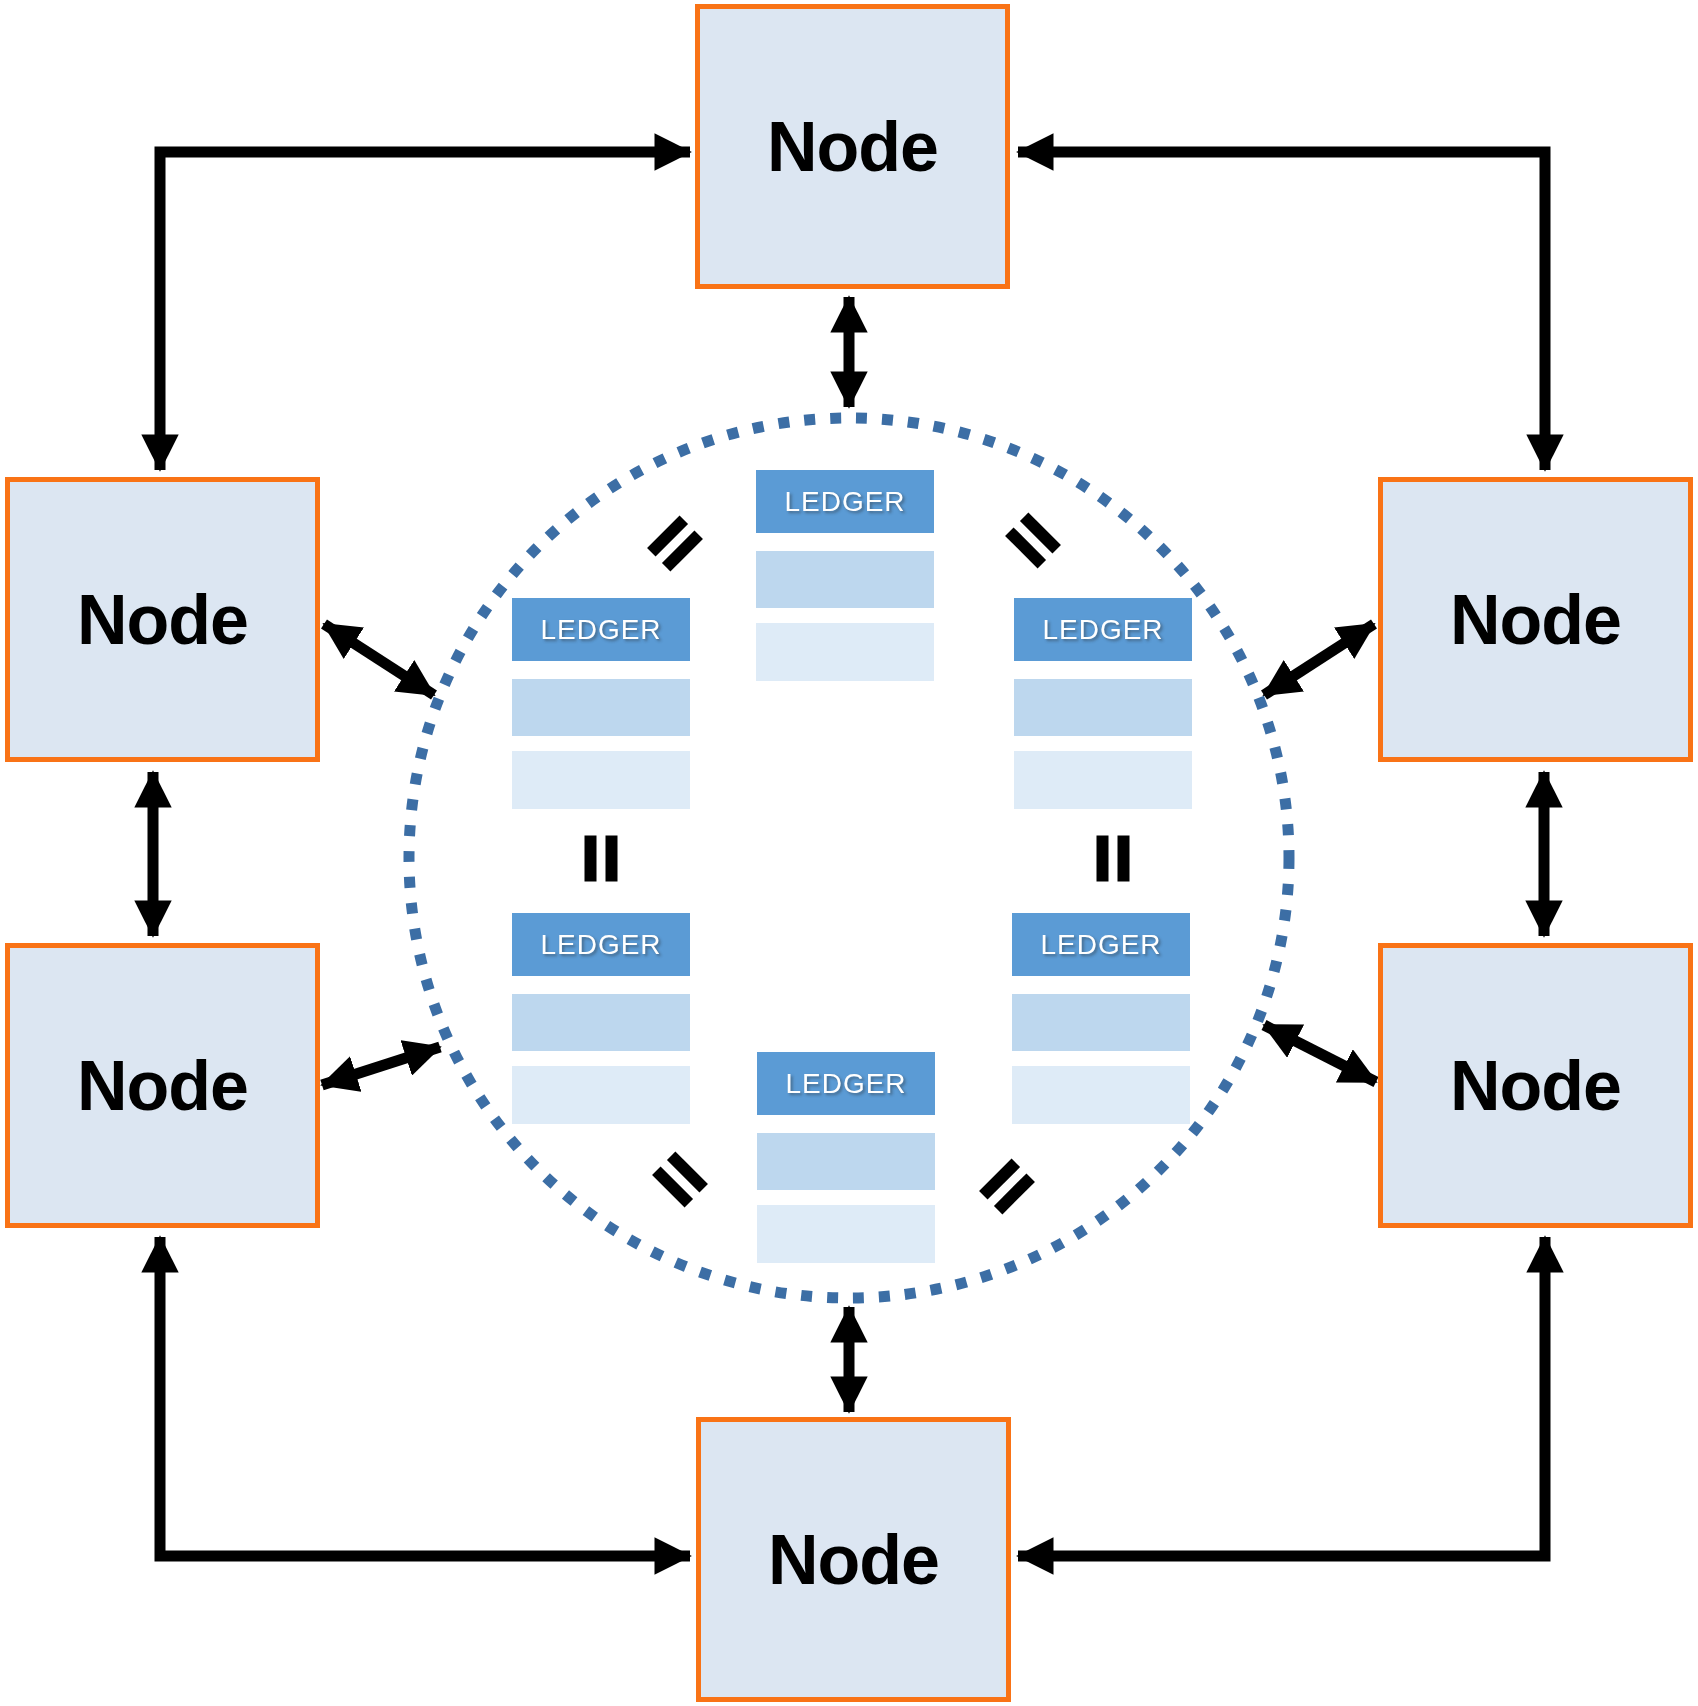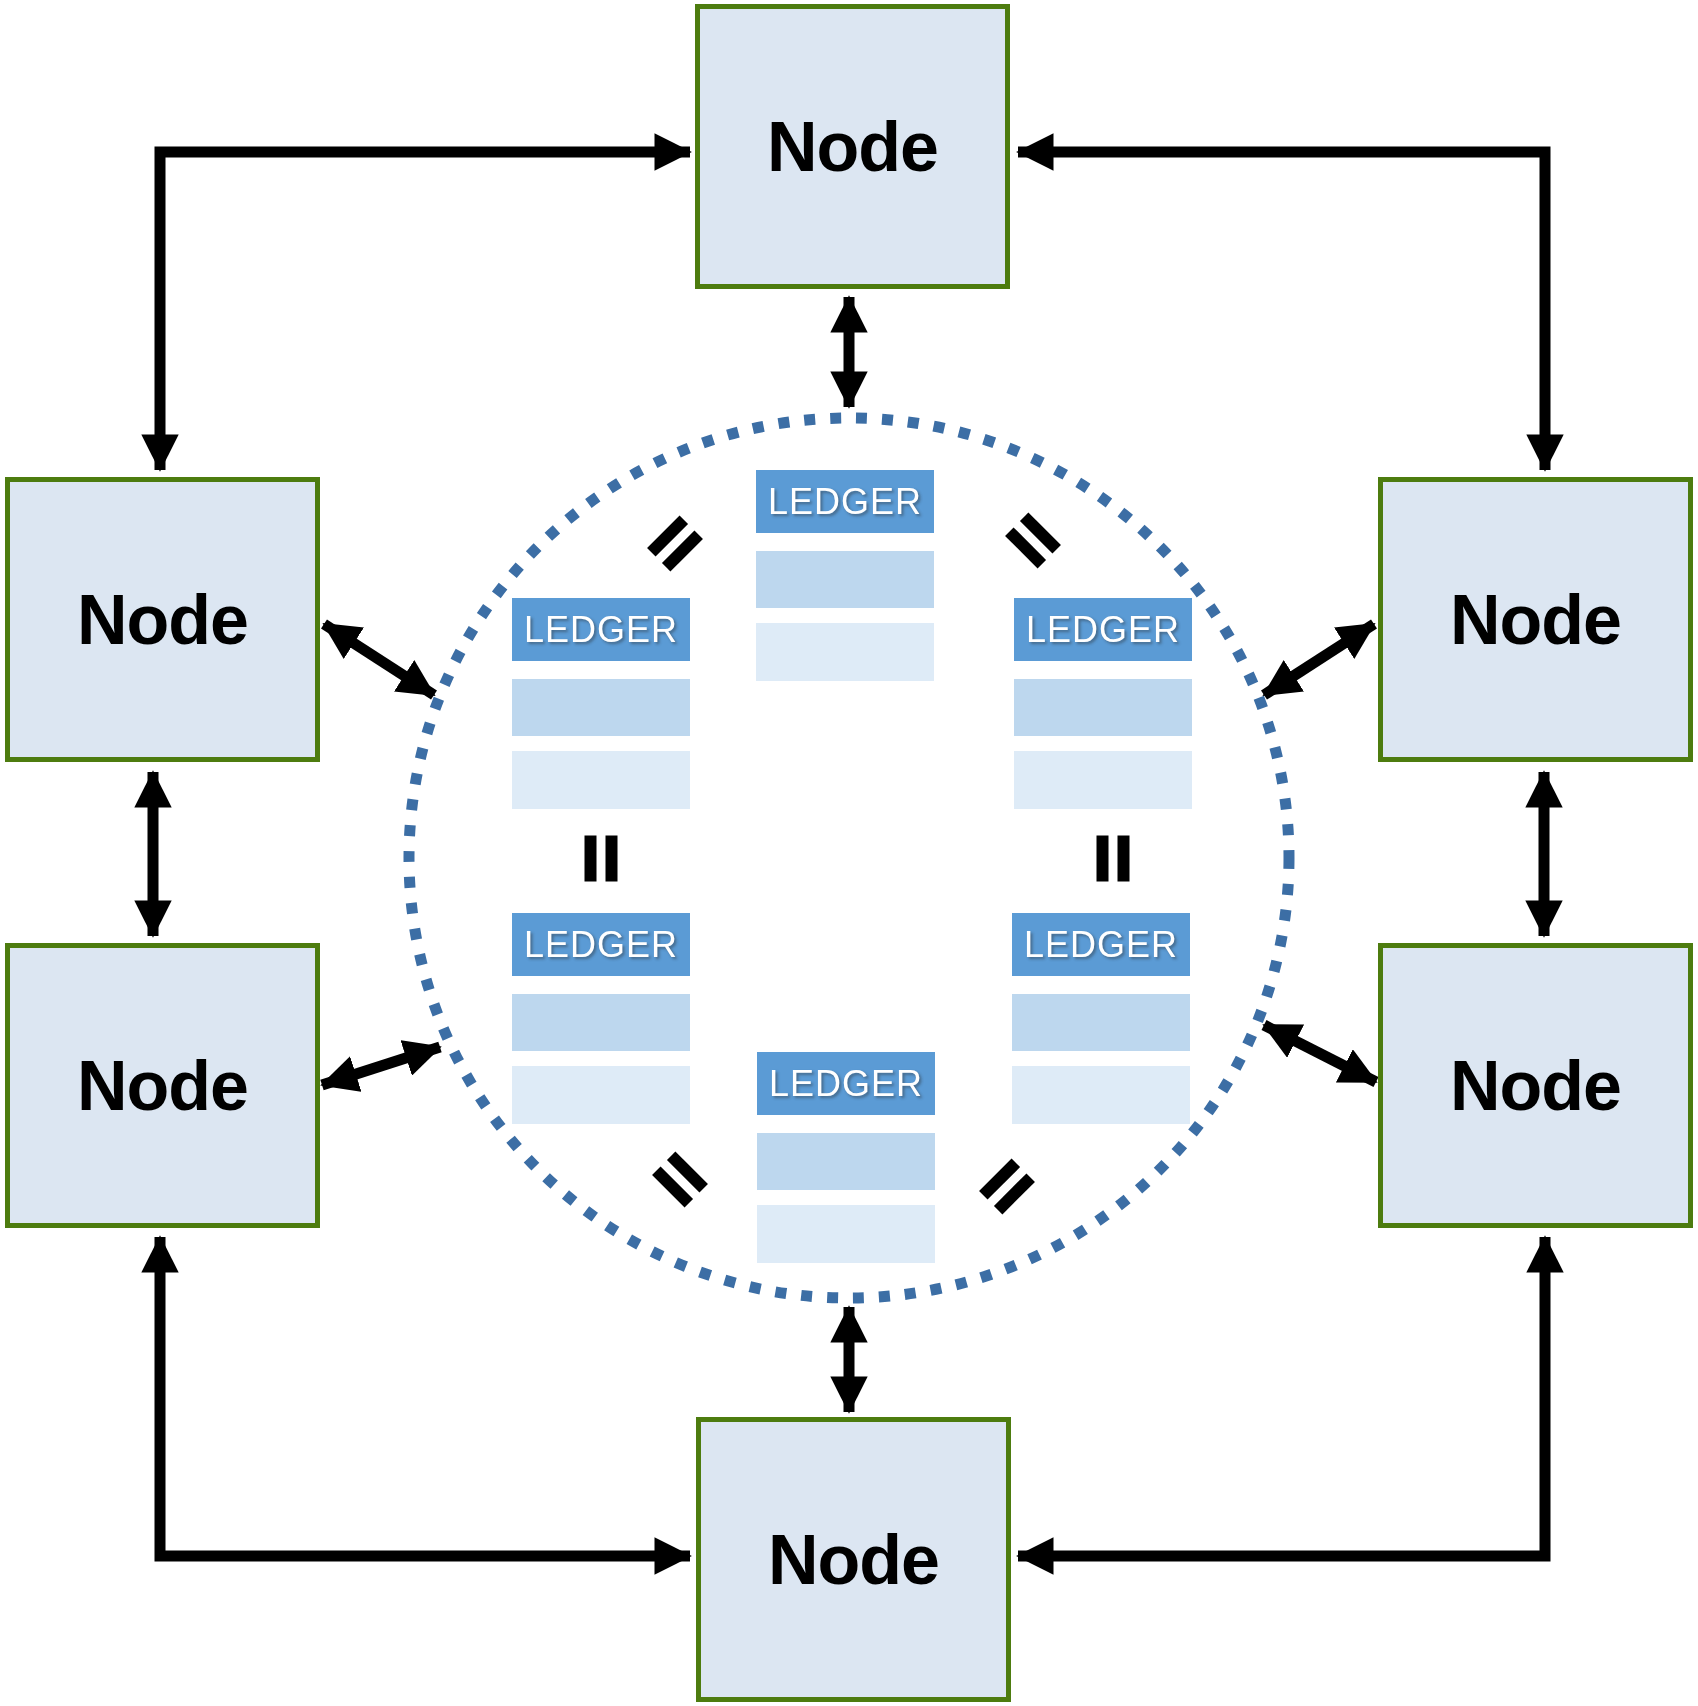--- a/index.html
+++ b/index.html
@@ -10,30 +10,30 @@
     background:#ffffff;
     font-family:"Liberation Sans", sans-serif;
     overflow:hidden;
   }
   #wires{position:absolute;left:0;top:0;width:1698px;height:1706px;}
   .node{
     position:absolute;
     width:315px;height:285px;
     box-sizing:border-box;
     background:#dce6f2;
-    border:5px solid #4d7c0f;
+    border:5px solid #f97316;
     display:flex;align-items:center;justify-content:center;
     font-size:70px;font-weight:bold;color:#000;
     letter-spacing:-1px;
   }
   .ledger{position:absolute;width:178px;}
   .ledger .hdr{
     height:63px;background:#5b9bd5;color:#ffffff;
     display:flex;align-items:center;justify-content:center;
-    font-size:36px;letter-spacing:1px;
+    font-size:28px;letter-spacing:1px;
     text-shadow:2px 2px 3px rgba(40,40,40,0.45);
     margin-bottom:18px;
   }
   .ledger .row1{height:57px;background:#bdd7ee;margin-bottom:15px;}
   .ledger .row2{height:58px;background:#deebf7;}
   .eq{position:absolute;width:46px;height:33px;}
   .eq .bar{height:12px;background:#000;}
   .eq .bar + .bar{margin-top:9px;}
   .consensus{
     position:absolute;

